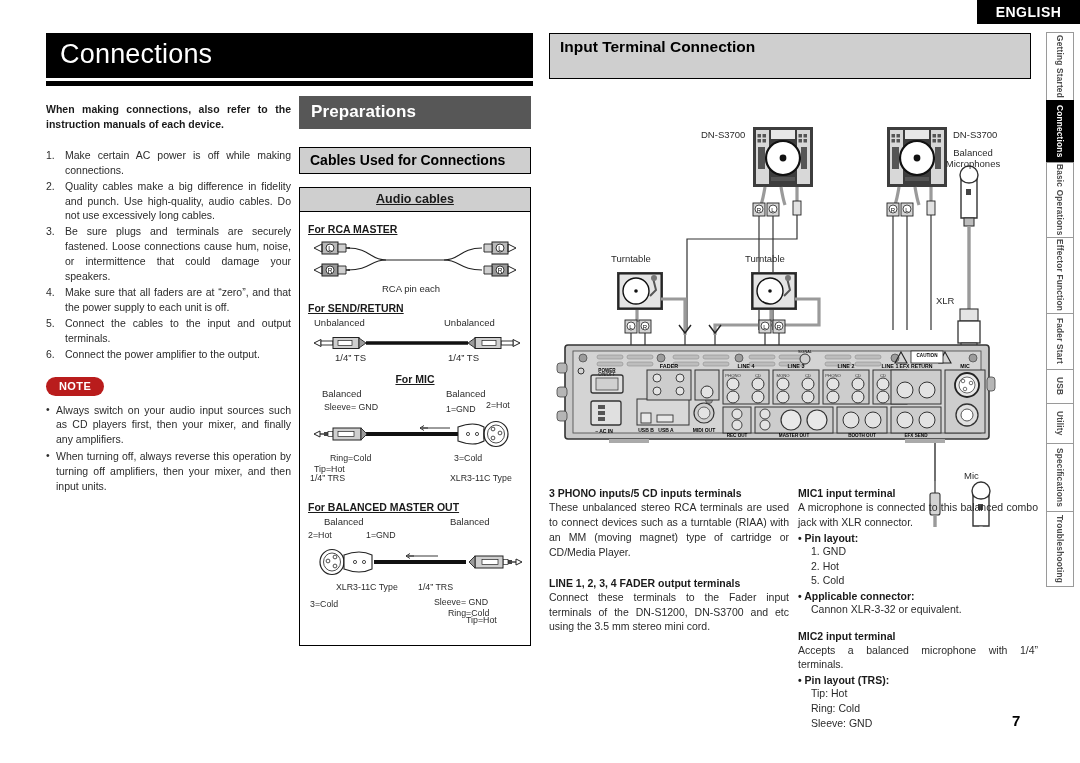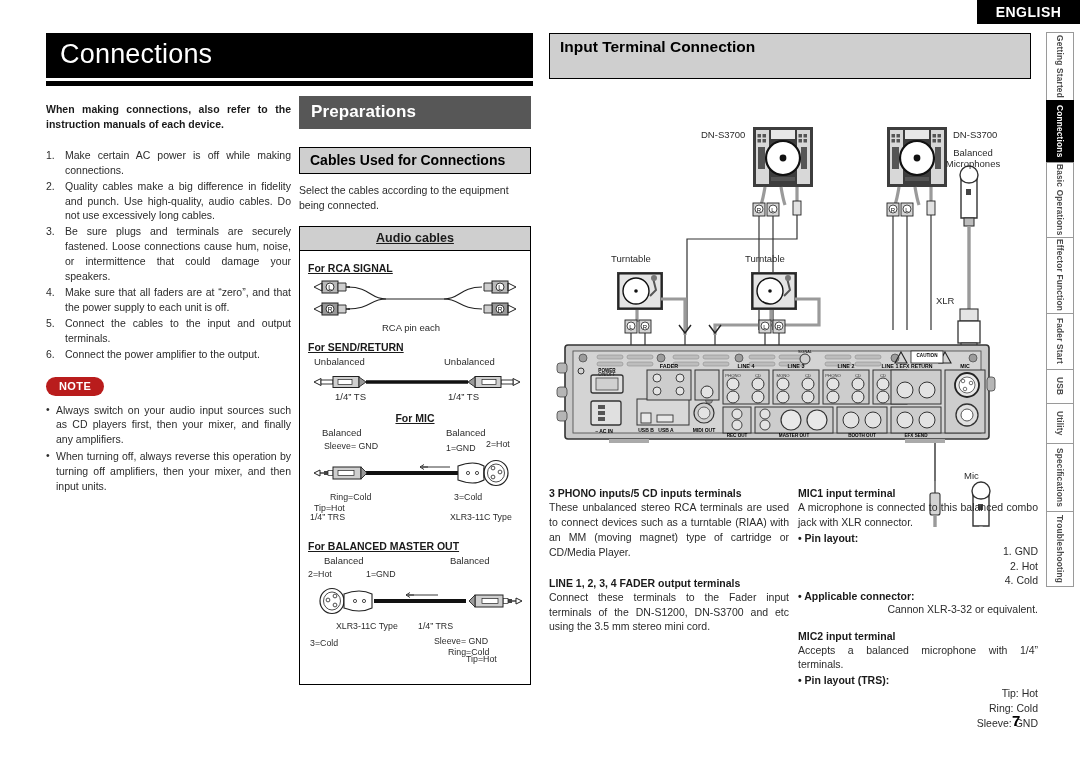--- a/index.html
+++ b/index.html
@@ -93,21 +93,21 @@
   }
 
   .blocks { position: absolute; left: 549px; top: 487px; width: 490px; }
   .blk-col { position: absolute; top: 0; width: 240px; }
   .blk-col.a { left: 0; }
   .blk-col.b { left: 249px; }
   .blk-h { font-size: 10.5px; font-weight: bold; margin-bottom: 1px; }
   .blk-p { font-size: 10.5px; line-height: 1.42; text-align: justify; color: #2b2b2b; }
   .blk-gap { height: 17px; }
   .blk-bullet { font-size: 10.5px; font-weight: bold; margin-top: 2px; }
-  .blk-sub { font-size: 10.5px; line-height: 1.4; padding-left: 13px; color: #2b2b2b; text-align: right; }
+  .blk-sub { font-size: 10.5px; line-height: 1.4; padding-left: 13px; color: #2b2b2b; }
 
   
   .tabs {
     position: absolute; left: 1046px; top: 32px; width: 28px;
   }
   .tab {
     width: 28px; border: 1px solid #9a9a9a; border-bottom: none;
     display: flex; align-items: center; justify-content: center;
     background: #fff; color: #4a4a4a;
     font-size: 8.3px; font-weight: bold;
@@ -153,27 +153,26 @@
     <div class="note-pill">NOTE</div>
     <ul class="notes">
       <li><span class="bullet">•</span><span>Always switch on your audio input sources such as CD players first, then your mixer, and finally any amplifiers.</span></li>
       <li><span class="bullet">•</span><span>When turning off, always reverse this operation by turning off amplifiers, then your mixer, and then input units.</span></li>
     </ul>
   </div>
 
   <div class="col-mid">
     <div class="band-dark">Preparations</div>
     <div class="band-light">Cables Used for Connections</div>
-    <div class="mid-para">Select the cables according to the equipment being connected.</div>
 
     <div class="table-box">
       <div class="table-head">Audio cables</div>
       <div class="table-body">
 
-        <div class="cab-title">For RCA SIGNAL</div>
+        <div class="cab-title">For RCA MASTER</div>
         <div class="cab-fig" style="height:60px;">
           <svg width="214" height="46" viewBox="0 0 214 46">
             <g stroke="#222" stroke-width="1.1" fill="none">
               <path d="M40 11 C 62 11, 62 23, 78 23 L136 23 C152 23,152 11,174 11"></path>
               <path d="M40 33 C 62 33, 62 23, 78 23"></path>
               <path d="M136 23 C152 23,152 33,174 33"></path>
             </g>
 
             <g>
               <rect x="14" y="5" width="16" height="12" fill="#b9b9b9" stroke="#222" stroke-width="1"></rect>
@@ -648,21 +647,21 @@
       <div class="blk-gap"></div>
       <div class="blk-h">LINE 1, 2, 3, 4 FADER output terminals</div>
       <div class="blk-p">Connect these terminals to the Fader input terminals of the DN-S1200, DN-S3700 and etc using the 3.5 mm stereo mini cord.</div>
     </div>
     <div class="blk-col b">
       <div class="blk-h">MIC1 input terminal</div>
       <div class="blk-p">A microphone is connected to this balanced combo jack with XLR connector.</div>
       <div class="blk-bullet">• Pin layout:</div>
       <div class="blk-sub">1. GND</div>
       <div class="blk-sub">2. Hot</div>
-      <div class="blk-sub">4. Cold</div>
+      <div class="blk-sub">5. Cold</div>
       <div class="blk-bullet">• Applicable connector:</div>
       <div class="blk-sub">Cannon XLR-3-32 or equivalent.</div>
       <div style="height:13px;"></div>
       <div class="blk-h">MIC2 input terminal</div>
       <div class="blk-p">Accepts a balanced microphone with 1/4” terminals.</div>
       <div class="blk-bullet">• Pin layout (TRS):</div>
       <div class="blk-sub">Tip: Hot</div>
       <div class="blk-sub">Ring: Cold</div>
       <div class="blk-sub">Sleeve: GND</div>
     </div>

